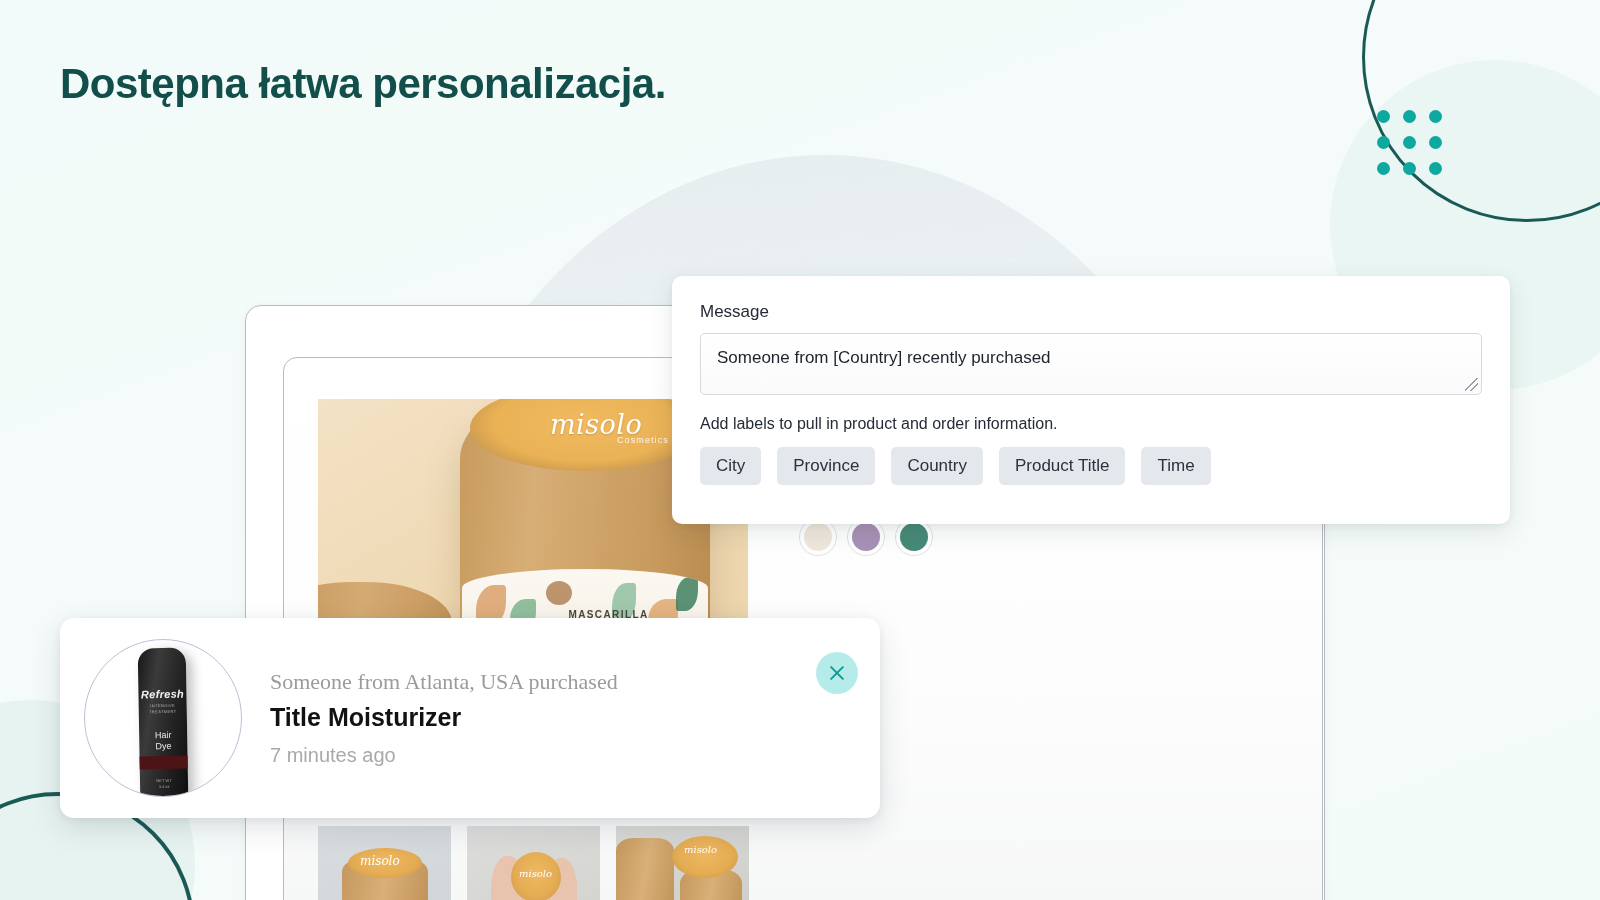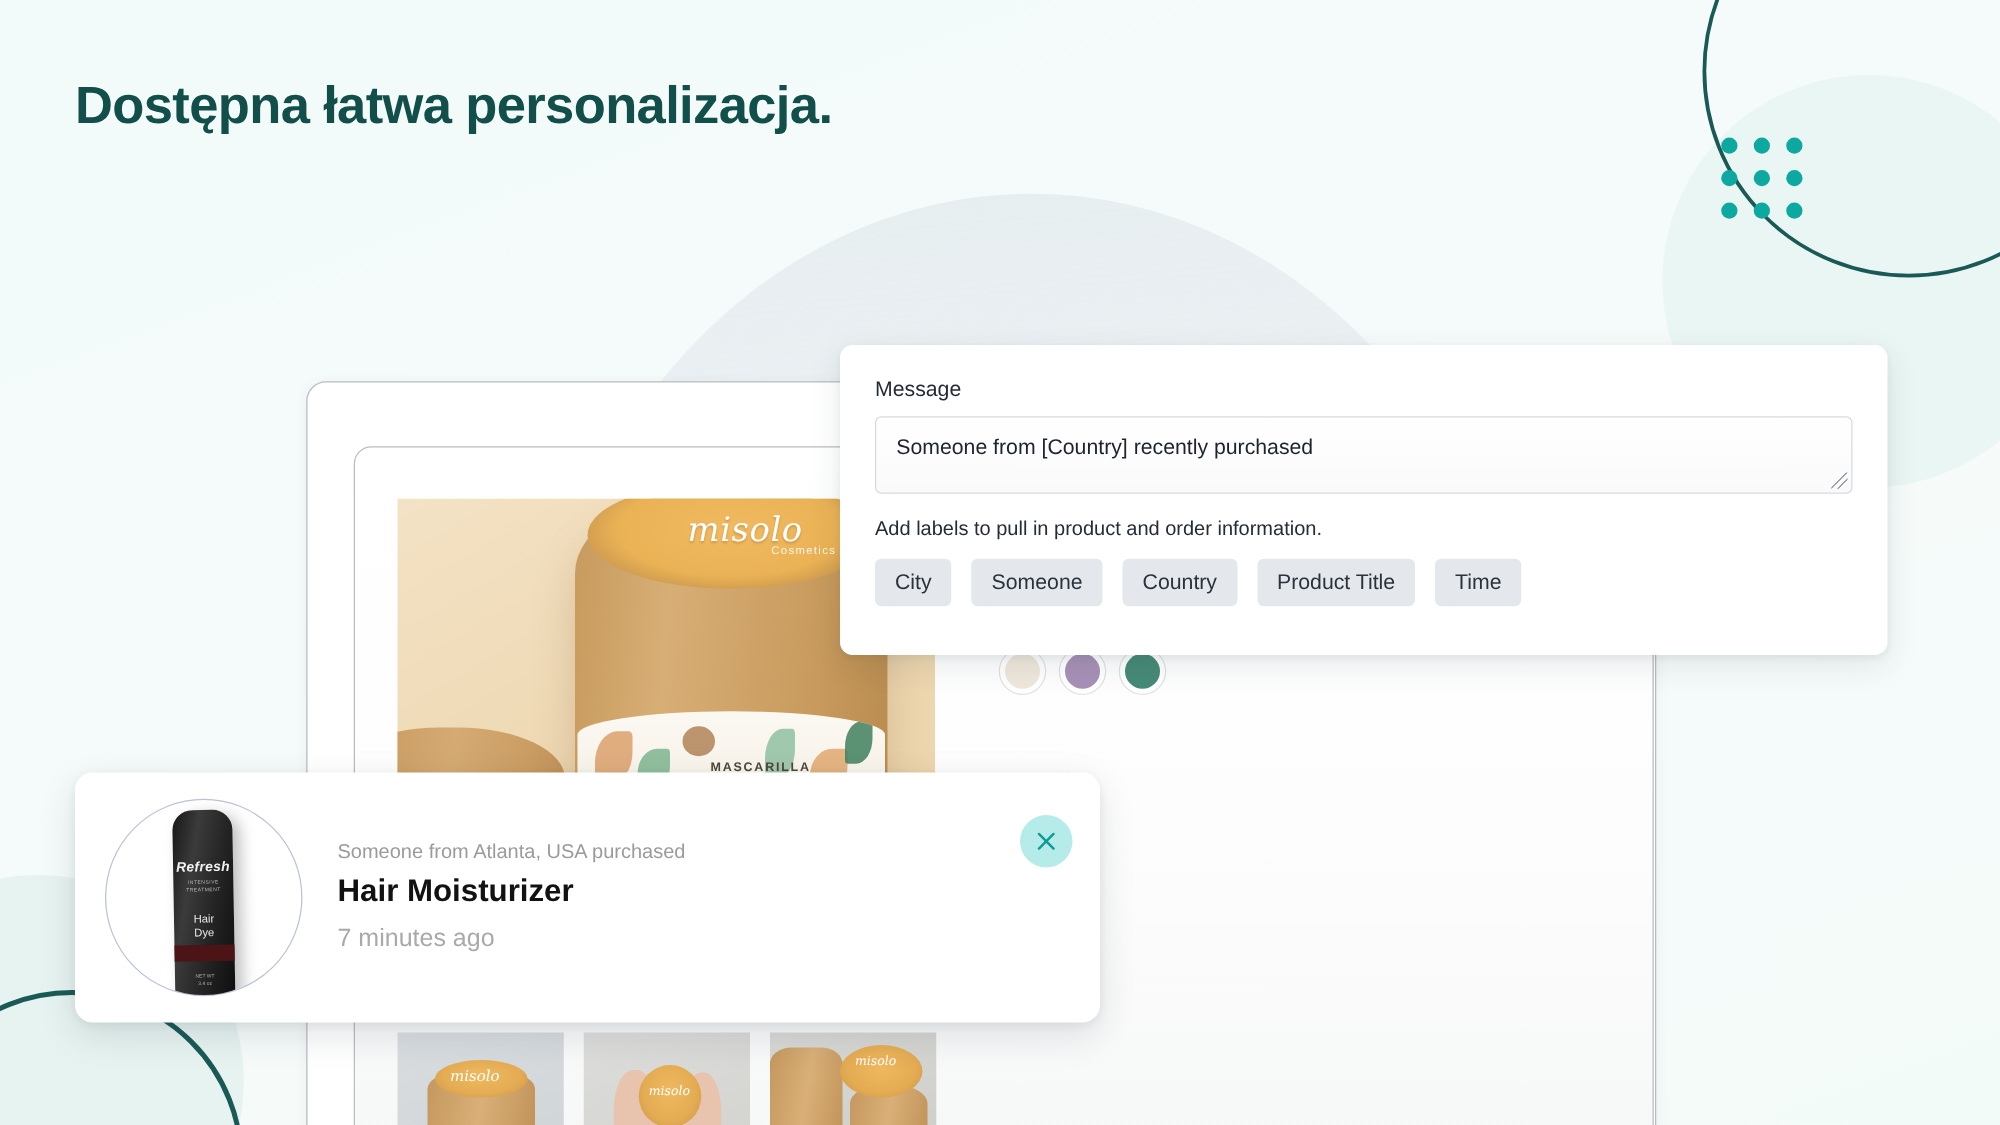--- a/index.html
+++ b/index.html
@@ -457,21 +457,21 @@
   }
   .tube-foot {
     position: absolute;
     left: 0; right: 0; top: 130px;
     text-align: center;
     color: #a9a9a9;
     font-size: 4px;
     line-height: 6px;
   }
   .toast-body { margin-left: 28px; flex: 1 1 auto; }
-  .toast-line1 { font-size: 16px; color: #9b9b9b; }
+  .toast-line1 { font-size: 22px; color: #9b9b9b; font-family: Liberation Serif, serif; }
   .toast-title { font-size: 25px; font-weight: 700; color: #121212; margin-top: 8px; }
   .toast-time { font-size: 20px; color: #a9a9a9; margin-top: 12px; }
   .toast-close {
     width: 42px; height: 42px;
     border-radius: 50%;
     background: #b5ecea;
     display: flex; align-items: center; justify-content: center;
     flex: 0 0 42px;
     align-self: flex-start;
     margin-top: 34px;
@@ -592,42 +592,42 @@
 
     <div class="msg-box">
       <span>Someone from [Country] recently purchased</span>
       <span class="resize-grip"></span>
     </div>
 
     <div class="msg-hint">Add labels to pull in product and order information.</div>
 
     <div class="chips">
       <div class="chip">City</div>
-      <div class="chip">Someone</div>
+      <div class="chip">Province</div>
       <div class="chip">Country</div>
       <div class="chip">Product Title</div>
       <div class="chip">Time</div>
     </div>
   </div>
 
   <div class="toast">
 
     <div class="toast-avatar">
       <div class="tube">
         <div class="tube-brand">Refresh</div>
         <div class="tube-fine">INTENSIVE<br>TREATMENT</div>
         <div class="tube-name">Hair<br>Dye</div>
         <div class="tube-band"></div>
         <div class="tube-foot">NET WT<br>3.4 oz</div>
       </div>
     </div>
 
     <div class="toast-body">
       <div class="toast-line1">Someone from Atlanta, USA purchased</div>
-      <div class="toast-title">Hair Moisturizer</div>
+      <div class="toast-title">Title Moisturizer</div>
       <div class="toast-time">7 minutes ago</div>
     </div>
 
     <div class="toast-close">
       <svg viewBox="0 0 24 24" fill="none" stroke="#0f9b96" stroke-width="2.4" stroke-linecap="round">
         <line x1="5" y1="5" x2="19" y2="19"></line>
         <line x1="19" y1="5" x2="5" y2="19"></line>
       </svg>
     </div>
   </div>

